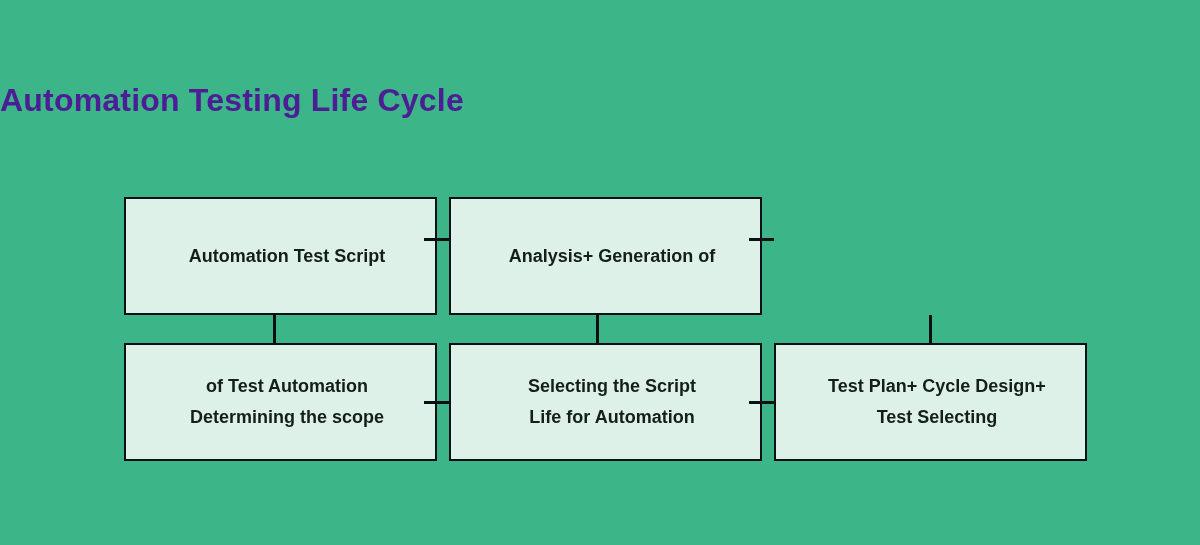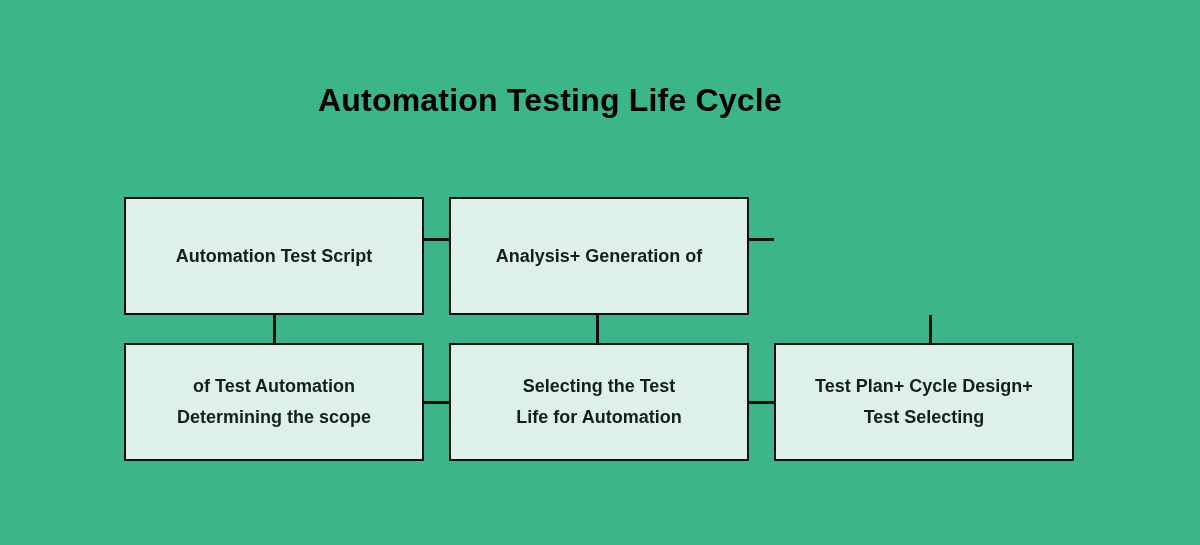--- a/index.html
+++ b/index.html
@@ -12,41 +12,41 @@
     height: 545px;
     background: #3cb688;
     font-family: "Liberation Sans", sans-serif;
     overflow: hidden;
   }
   .title {
     position: absolute;
     left: 0;
     top: 82px;
     width: 1100px;
-    text-align: center;
     font-size: 32px;
     font-weight: 700;
     letter-spacing: 0.2px;
-    color: #000000;
+    color: #4c1d95;
   }
   .node {
     position: absolute;
     width: 296px;
     height: 114px;
     background: #def1e8;
     border: 2px solid #0c1014;
     display: flex;
     flex-direction: column;
     align-items: center;
     justify-content: center;
     text-align: center;
     color: #141f1a;
     font-size: 18px;
     font-weight: 700;
     line-height: 31px;
+    padding-left: 13px;
   }
   
   .r1 { top: 197px; }
   .r2 { top: 343px; }
   .c1 { left: 124px; }
   .c2 { left: 449px; }
   .c3 { left: 774px; }
 
   .connector {
     position: absolute;
@@ -76,21 +76,21 @@
   </div>
   <div class="node r1 c2">
     <span>Analysis+ Generation of</span>
   </div>
 
   <div class="node r2 c1">
     <span>of Test Automation</span>
     <span>Determining the scope</span>
   </div>
   <div class="node r2 c2">
-    <span>Selecting the Test</span>
+    <span>Selecting the Script</span>
     <span>Life for Automation</span>
   </div>
   <div class="node r2 c3">
     <span>Test Plan+ Cycle Design+</span>
     <span>Test Selecting</span>
   </div>
 
   <div class="connector conn-h conn-h-top conn-h-g1"></div>
   <div class="connector conn-h conn-h-top conn-h-g2"></div>
   <div class="connector conn-h conn-h-bottom conn-h-g1"></div>

